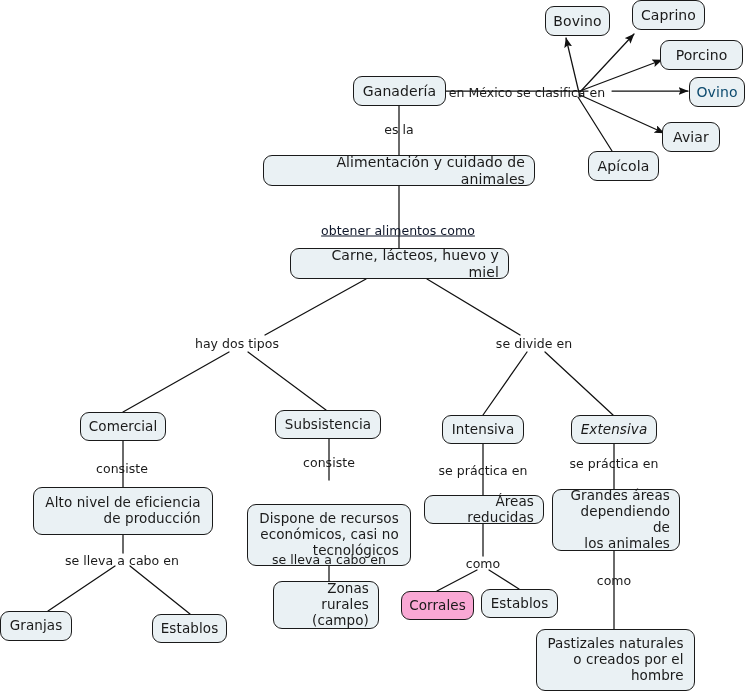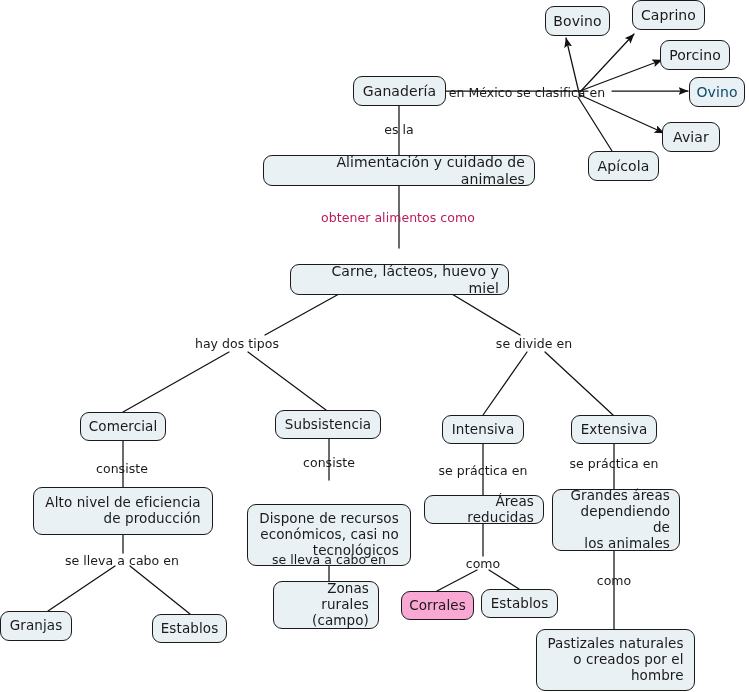--- a/index.html
+++ b/index.html
@@ -85,30 +85,30 @@
         <polyline points="483,524 483,556"></polyline>
         <polyline points="477,570 437,591"></polyline>
         <polyline points="489,570 519,589"></polyline>
         <polyline points="614,551 614,629"></polyline>
       </g>
   </svg>
   <div id="nodes-layer">
       <div class="node" style="left: 353px; top: 76px; width: 93px; height: 30px; font-size: 14px; background: rgb(234, 241, 244); border-color: rgb(26, 26, 26); color: rgb(26, 26, 26);"><span>Ganadería</span></div>
       <div class="node" style="left: 545px; top: 6px; width: 65px; height: 30px; font-size: 14px; background: rgb(234, 241, 244); border-color: rgb(26, 26, 26); color: rgb(26, 26, 26);"><span>Bovino</span></div>
       <div class="node" style="left: 632px; top: 0px; width: 73px; height: 30px; font-size: 14px; background: rgb(234, 241, 244); border-color: rgb(26, 26, 26); color: rgb(26, 26, 26);"><span>Caprino</span></div>
-      <div class="node" style="left: 660px; top: 40px; width: 70px; height: 30px; font-size: 14px; background: rgb(234, 241, 244); border-color: rgb(26, 26, 26); color: rgb(26, 26, 26);"><span>Porcino</span></div>
+      <div class="node" style="left: 660px; top: 40px; width: 83px; height: 30px; font-size: 14px; background: rgb(234, 241, 244); border-color: rgb(26, 26, 26); color: rgb(26, 26, 26);"><span>Porcino</span></div>
       <div class="node" style="left: 689px; top: 77px; width: 56px; height: 30px; font-size: 14px; background: rgb(234, 241, 244); border-color: rgb(26, 26, 26); color: #0c4a6e;"><span>Ovino</span></div>
       <div class="node" style="left: 662px; top: 122px; width: 58px; height: 30px; font-size: 14px; background: rgb(234, 241, 244); border-color: rgb(26, 26, 26); color: rgb(26, 26, 26);"><span>Aviar</span></div>
       <div class="node" style="left: 588px; top: 151px; width: 71px; height: 30px; font-size: 14px; background: rgb(234, 241, 244); border-color: rgb(26, 26, 26); color: rgb(26, 26, 26);"><span>Apícola</span></div>
       <div class="node" style="left: 263px; top: 155px; width: 272px; height: 31px; font-size: 14px; background: rgb(234, 241, 244); border-color: rgb(26, 26, 26); color: rgb(26, 26, 26);"><span>Alimentación y cuidado de animales</span></div>
-      <div class="node" style="left: 290px; top: 264px; width: 219px; height: 31px; font-size: 14px; background: rgb(234, 241, 244); border-color: rgb(26, 26, 26); color: rgb(26, 26, 26);"><span>Carne, lácteos, huevo y miel</span></div>
+      <div class="node" style="left: 290px; top: 248px; width: 219px; height: 31px; font-size: 14px; background: rgb(234, 241, 244); border-color: rgb(26, 26, 26); color: rgb(26, 26, 26);"><span>Carne, lácteos, huevo y miel</span></div>
       <div class="node" style="left: 80px; top: 412px; width: 86px; height: 29px; font-size: 13.5px; background: rgb(234, 241, 244); border-color: rgb(26, 26, 26); color: rgb(26, 26, 26);"><span>Comercial</span></div>
       <div class="node" style="left: 275px; top: 410px; width: 106px; height: 29px; font-size: 13.5px; background: rgb(234, 241, 244); border-color: rgb(26, 26, 26); color: rgb(26, 26, 26);"><span>Subsistencia</span></div>
       <div class="node" style="left: 442px; top: 415px; width: 82px; height: 29px; font-size: 13.5px; background: rgb(234, 241, 244); border-color: rgb(26, 26, 26); color: rgb(26, 26, 26);"><span>Intensiva</span></div>
-      <div class="node" style="left: 571px; top: 415px; width: 86px; height: 29px; font-size: 13.5px; background: rgb(234, 241, 244); border-color: rgb(26, 26, 26); color: rgb(26, 26, 26);"><span>Extensiva</span></div>
+      <div class="node" style="left: 571px; top: 415px; width: 86px; height: 29px; font-size: 13.5px; background: rgb(234, 241, 244); border-color: rgb(26, 26, 26); color: rgb(26, 26, 26); font-style: italic;"><span>Extensiva</span></div>
       <div class="node" style="left: 33px; top: 487px; width: 180px; height: 48px; font-size: 13.5px; background: rgb(234, 241, 244); border-color: rgb(26, 26, 26); color: rgb(26, 26, 26);"><span>Alto nivel de eficiencia
 de producción</span></div>
       <div class="node" style="left: 247px; top: 504px; width: 164px; height: 62px; font-size: 13.5px; background: rgb(234, 241, 244); border-color: rgb(26, 26, 26); color: rgb(26, 26, 26);"><span>Dispone de recursos
 económicos, casi no
 tecnológicos</span></div>
       <div class="node" style="left: 424px; top: 495px; width: 120px; height: 29px; font-size: 13.5px; background: rgb(234, 241, 244); border-color: rgb(26, 26, 26); color: rgb(26, 26, 26);"><span>Áreas reducidas</span></div>
       <div class="node" style="left: 552px; top: 489px; width: 128px; height: 62px; font-size: 13.5px; background: rgb(234, 241, 244); border-color: rgb(26, 26, 26); color: rgb(26, 26, 26);"><span>Grandes áreas
 dependiendo de
 los animales</span></div>
       <div class="node" style="left: 273px; top: 581px; width: 106px; height: 48px; font-size: 13.5px; background: rgb(234, 241, 244); border-color: rgb(26, 26, 26); color: rgb(26, 26, 26);"><span>Zonas rurales
@@ -117,21 +117,21 @@
       <div class="node" style="left: 481px; top: 589px; width: 77px; height: 29px; font-size: 13.5px; background: rgb(234, 241, 244); border-color: rgb(26, 26, 26); color: rgb(26, 26, 26);"><span>Establos</span></div>
       <div class="node" style="left: 0px; top: 611px; width: 72px; height: 30px; font-size: 13.5px; background: rgb(234, 241, 244); border-color: rgb(26, 26, 26); color: rgb(26, 26, 26);"><span>Granjas</span></div>
       <div class="node" style="left: 152px; top: 614px; width: 75px; height: 29px; font-size: 13.5px; background: rgb(234, 241, 244); border-color: rgb(26, 26, 26); color: rgb(26, 26, 26);"><span>Establos</span></div>
       <div class="node" style="left: 536px; top: 629px; width: 159px; height: 62px; font-size: 13.5px; background: rgb(234, 241, 244); border-color: rgb(26, 26, 26); color: rgb(26, 26, 26);"><span>Pastizales naturales
 o creados por el
 hombre</span></div>
     </div>
   <div id="labels-layer">
       <div class="edge-label" style="left: 527px; top: 92px; font-size: 12.5px; color: rgb(26, 26, 26);">en México se clasifica en</div>
       <div class="edge-label" style="left: 399px; top: 129px; font-size: 12.5px; color: rgb(26, 26, 26);">es la</div>
-      <div class="edge-label" style="left: 398px; top: 217px; font-size: 12.5px; color: #be185d;">obtener alimentos como</div>
+      <div class="edge-label" style="left: 398px; top: 230px; font-size: 12.5px; color: #0f172a; text-decoration: underline;">obtener alimentos como</div>
       <div class="edge-label" style="left: 237px; top: 343px; font-size: 12.5px; color: rgb(26, 26, 26);">hay dos tipos</div>
       <div class="edge-label" style="left: 534px; top: 343px; font-size: 12.5px; color: rgb(26, 26, 26);">se divide en</div>
       <div class="edge-label" style="left: 122px; top: 468px; font-size: 12.5px; color: rgb(26, 26, 26);">consiste</div>
       <div class="edge-label" style="left: 329px; top: 462px; font-size: 12.5px; color: rgb(26, 26, 26);">consiste</div>
       <div class="edge-label" style="left: 483px; top: 470px; font-size: 12.5px; color: rgb(26, 26, 26);">se práctica en</div>
       <div class="edge-label" style="left: 614px; top: 463px; font-size: 12.5px; color: rgb(26, 26, 26);">se práctica en</div>
       <div class="edge-label" style="left: 122px; top: 560px; font-size: 12.5px; color: rgb(26, 26, 26);">se lleva a cabo en</div>
       <div class="edge-label" style="left: 329px; top: 559px; font-size: 12.5px; color: rgb(26, 26, 26);">se lleva a cabo en</div>
       <div class="edge-label" style="left: 483px; top: 563px; font-size: 12.5px; color: rgb(26, 26, 26);">como</div>
       <div class="edge-label" style="left: 614px; top: 580px; font-size: 12.5px; color: rgb(26, 26, 26);">como</div>

